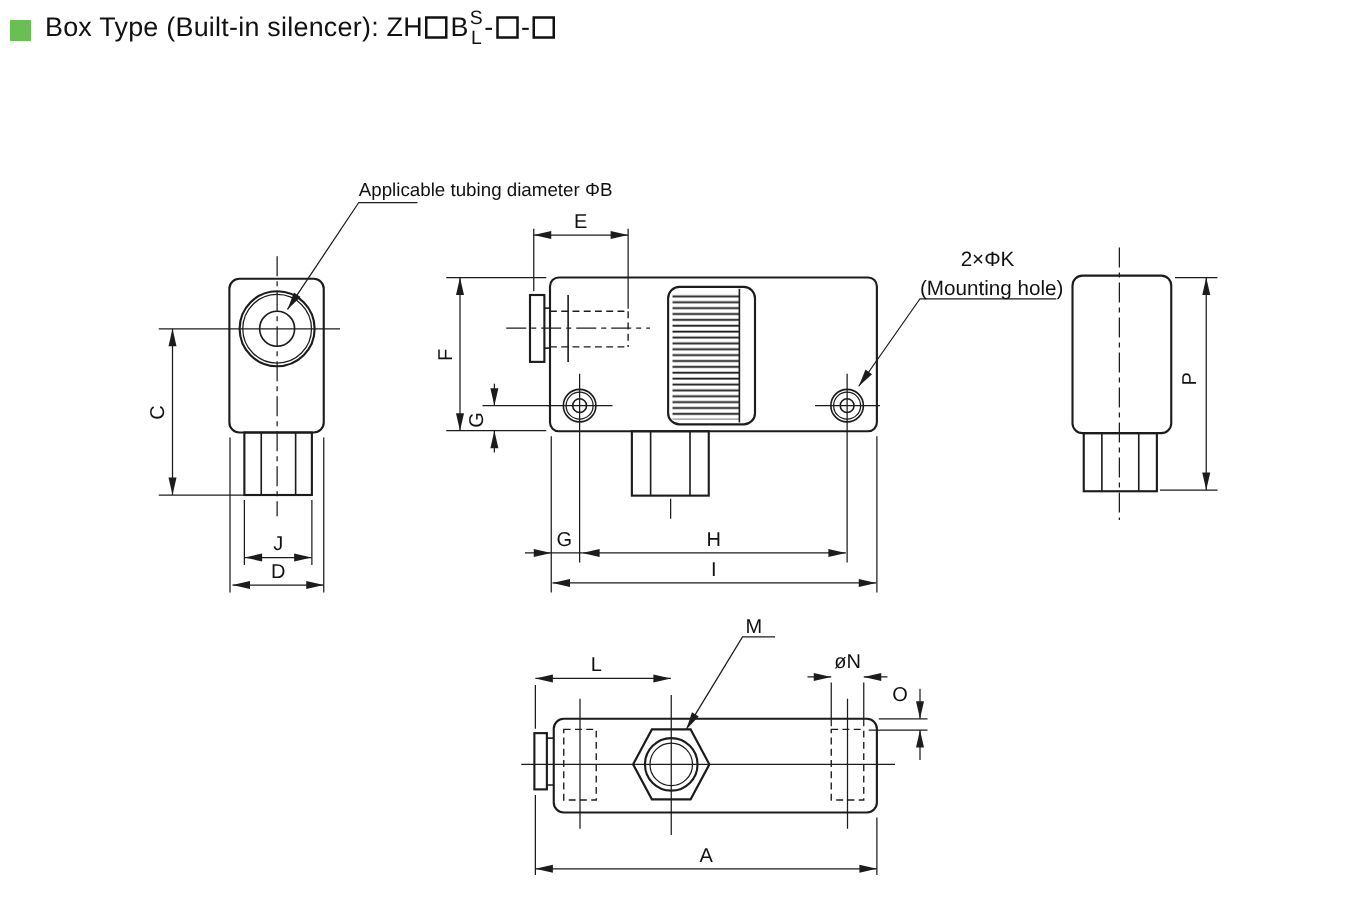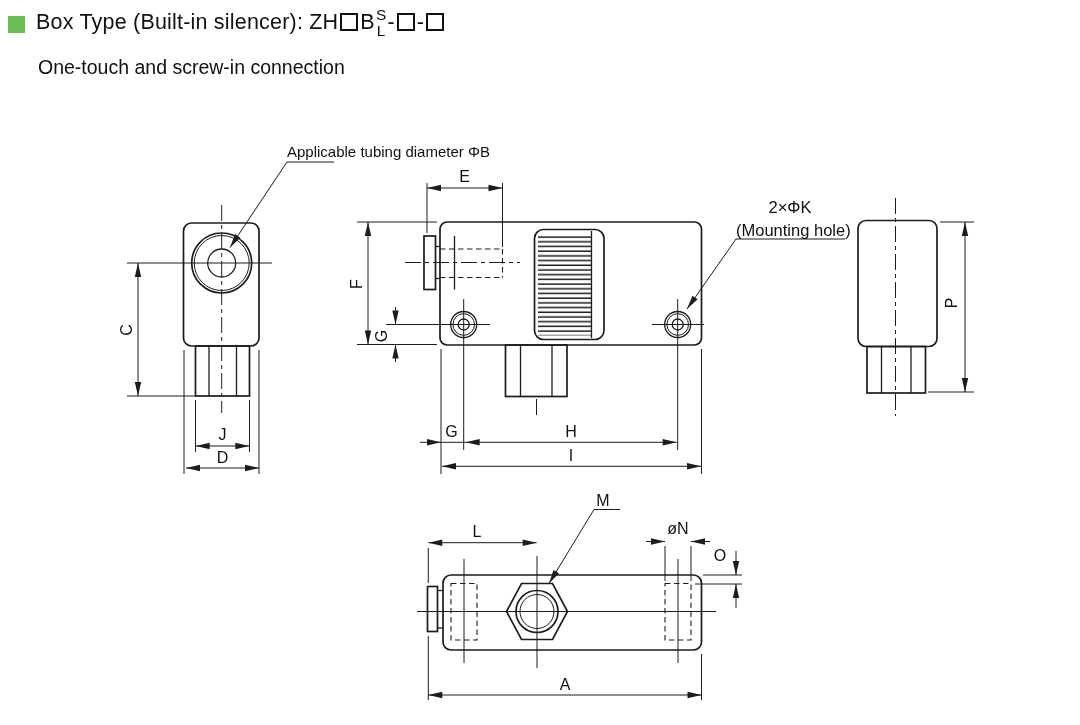--- a/index.html
+++ b/index.html
@@ -26,21 +26,20 @@
 <body>
 
 <div id="page">
 
   <svg class="bullet-svg" width="17" height="17">
     <rect width="17" height="17" fill="#6abf54"></rect>
   </svg>
 
   <div class="title"><span>Box Type (Built-in silencer): ZH</span><span class="sq"></span><span>B</span><span class="stack"><span>S</span><span>L</span></span><span>-</span><span class="sq"></span><span>-</span><span class="sq"></span></div>
 
-  <div class="subtitle">One-touch and screw-in connection</div>
 
   <svg class="drawing" width="1080" height="725" viewBox="0 0 1080 725">
     <defs>
       <marker id="aE" markerUnits="userSpaceOnUse" markerWidth="15" markerHeight="8" refX="14.5" refY="4" orient="auto">
         <path d="M14.5 4 L0.5 0.8 L0.5 7.2 Z" fill="#1c1c1c"></path>
       </marker>
       <marker id="aS" markerUnits="userSpaceOnUse" markerWidth="15" markerHeight="8" refX="0.5" refY="4" orient="auto">
         <path d="M0.5 4 L14.5 0.8 L14.5 7.2 Z" fill="#1c1c1c"></path>
       </marker>
       <pattern id="vent" width="10" height="4.7" patternUnits="userSpaceOnUse">

